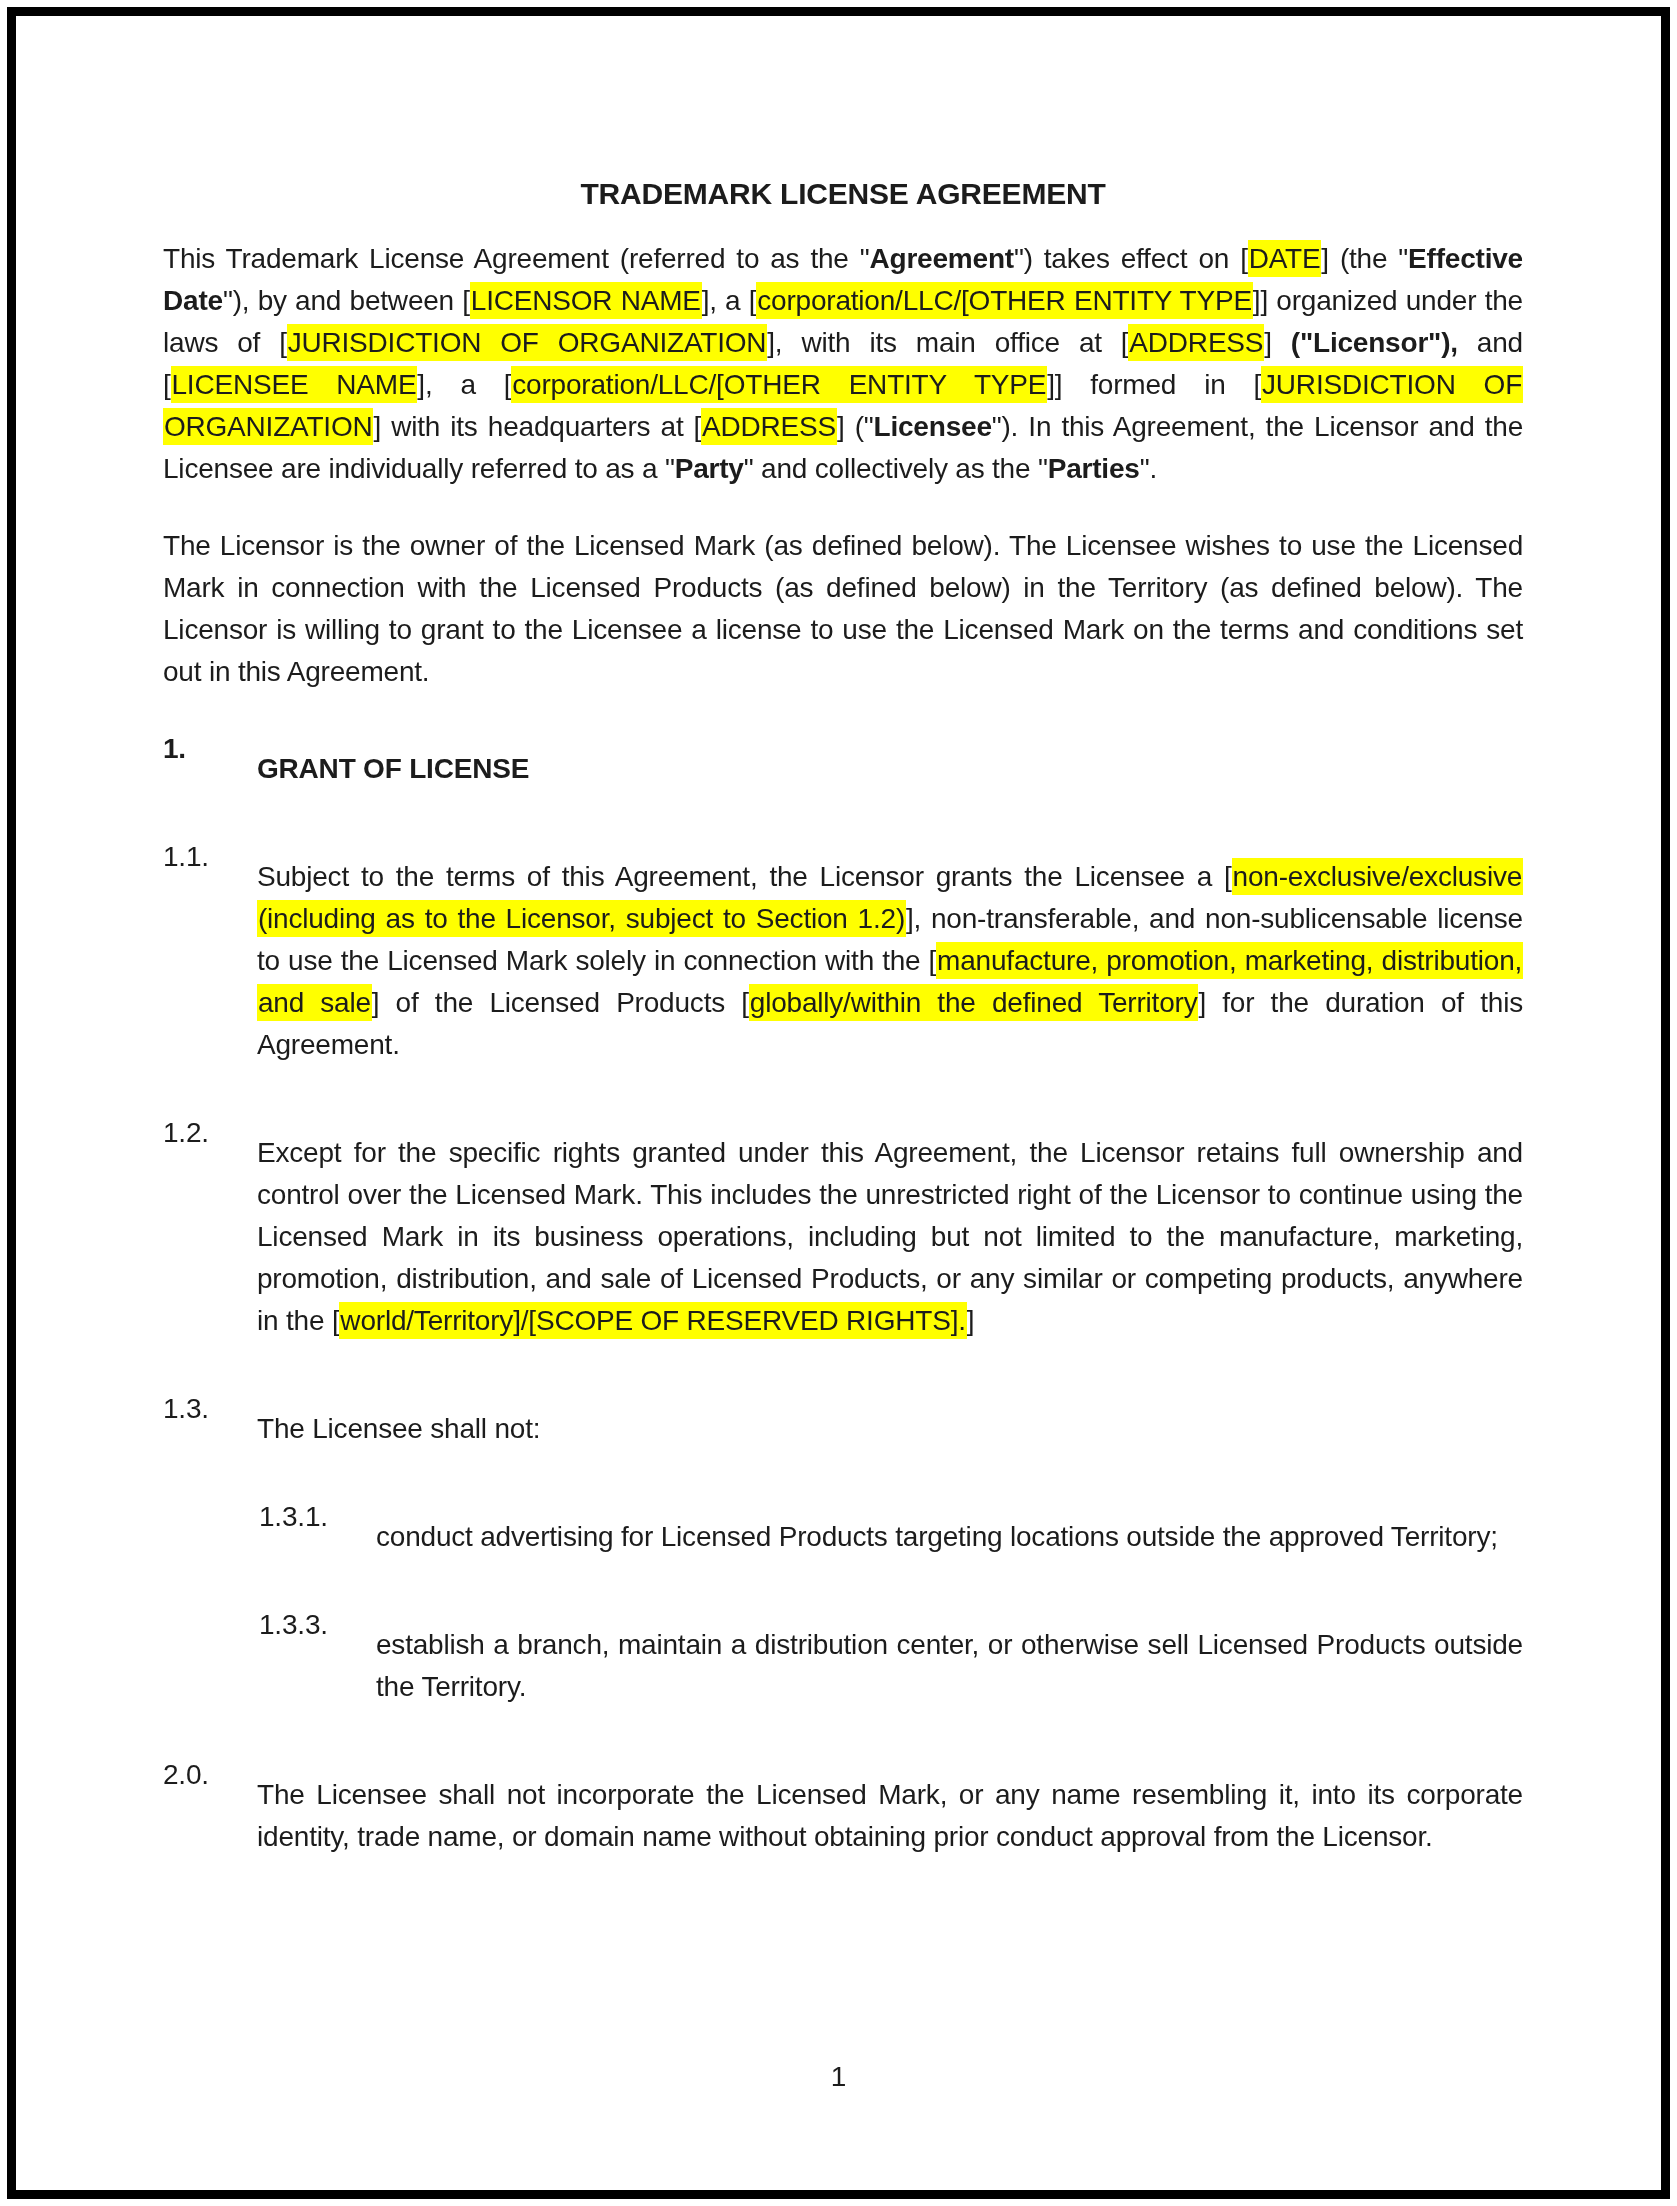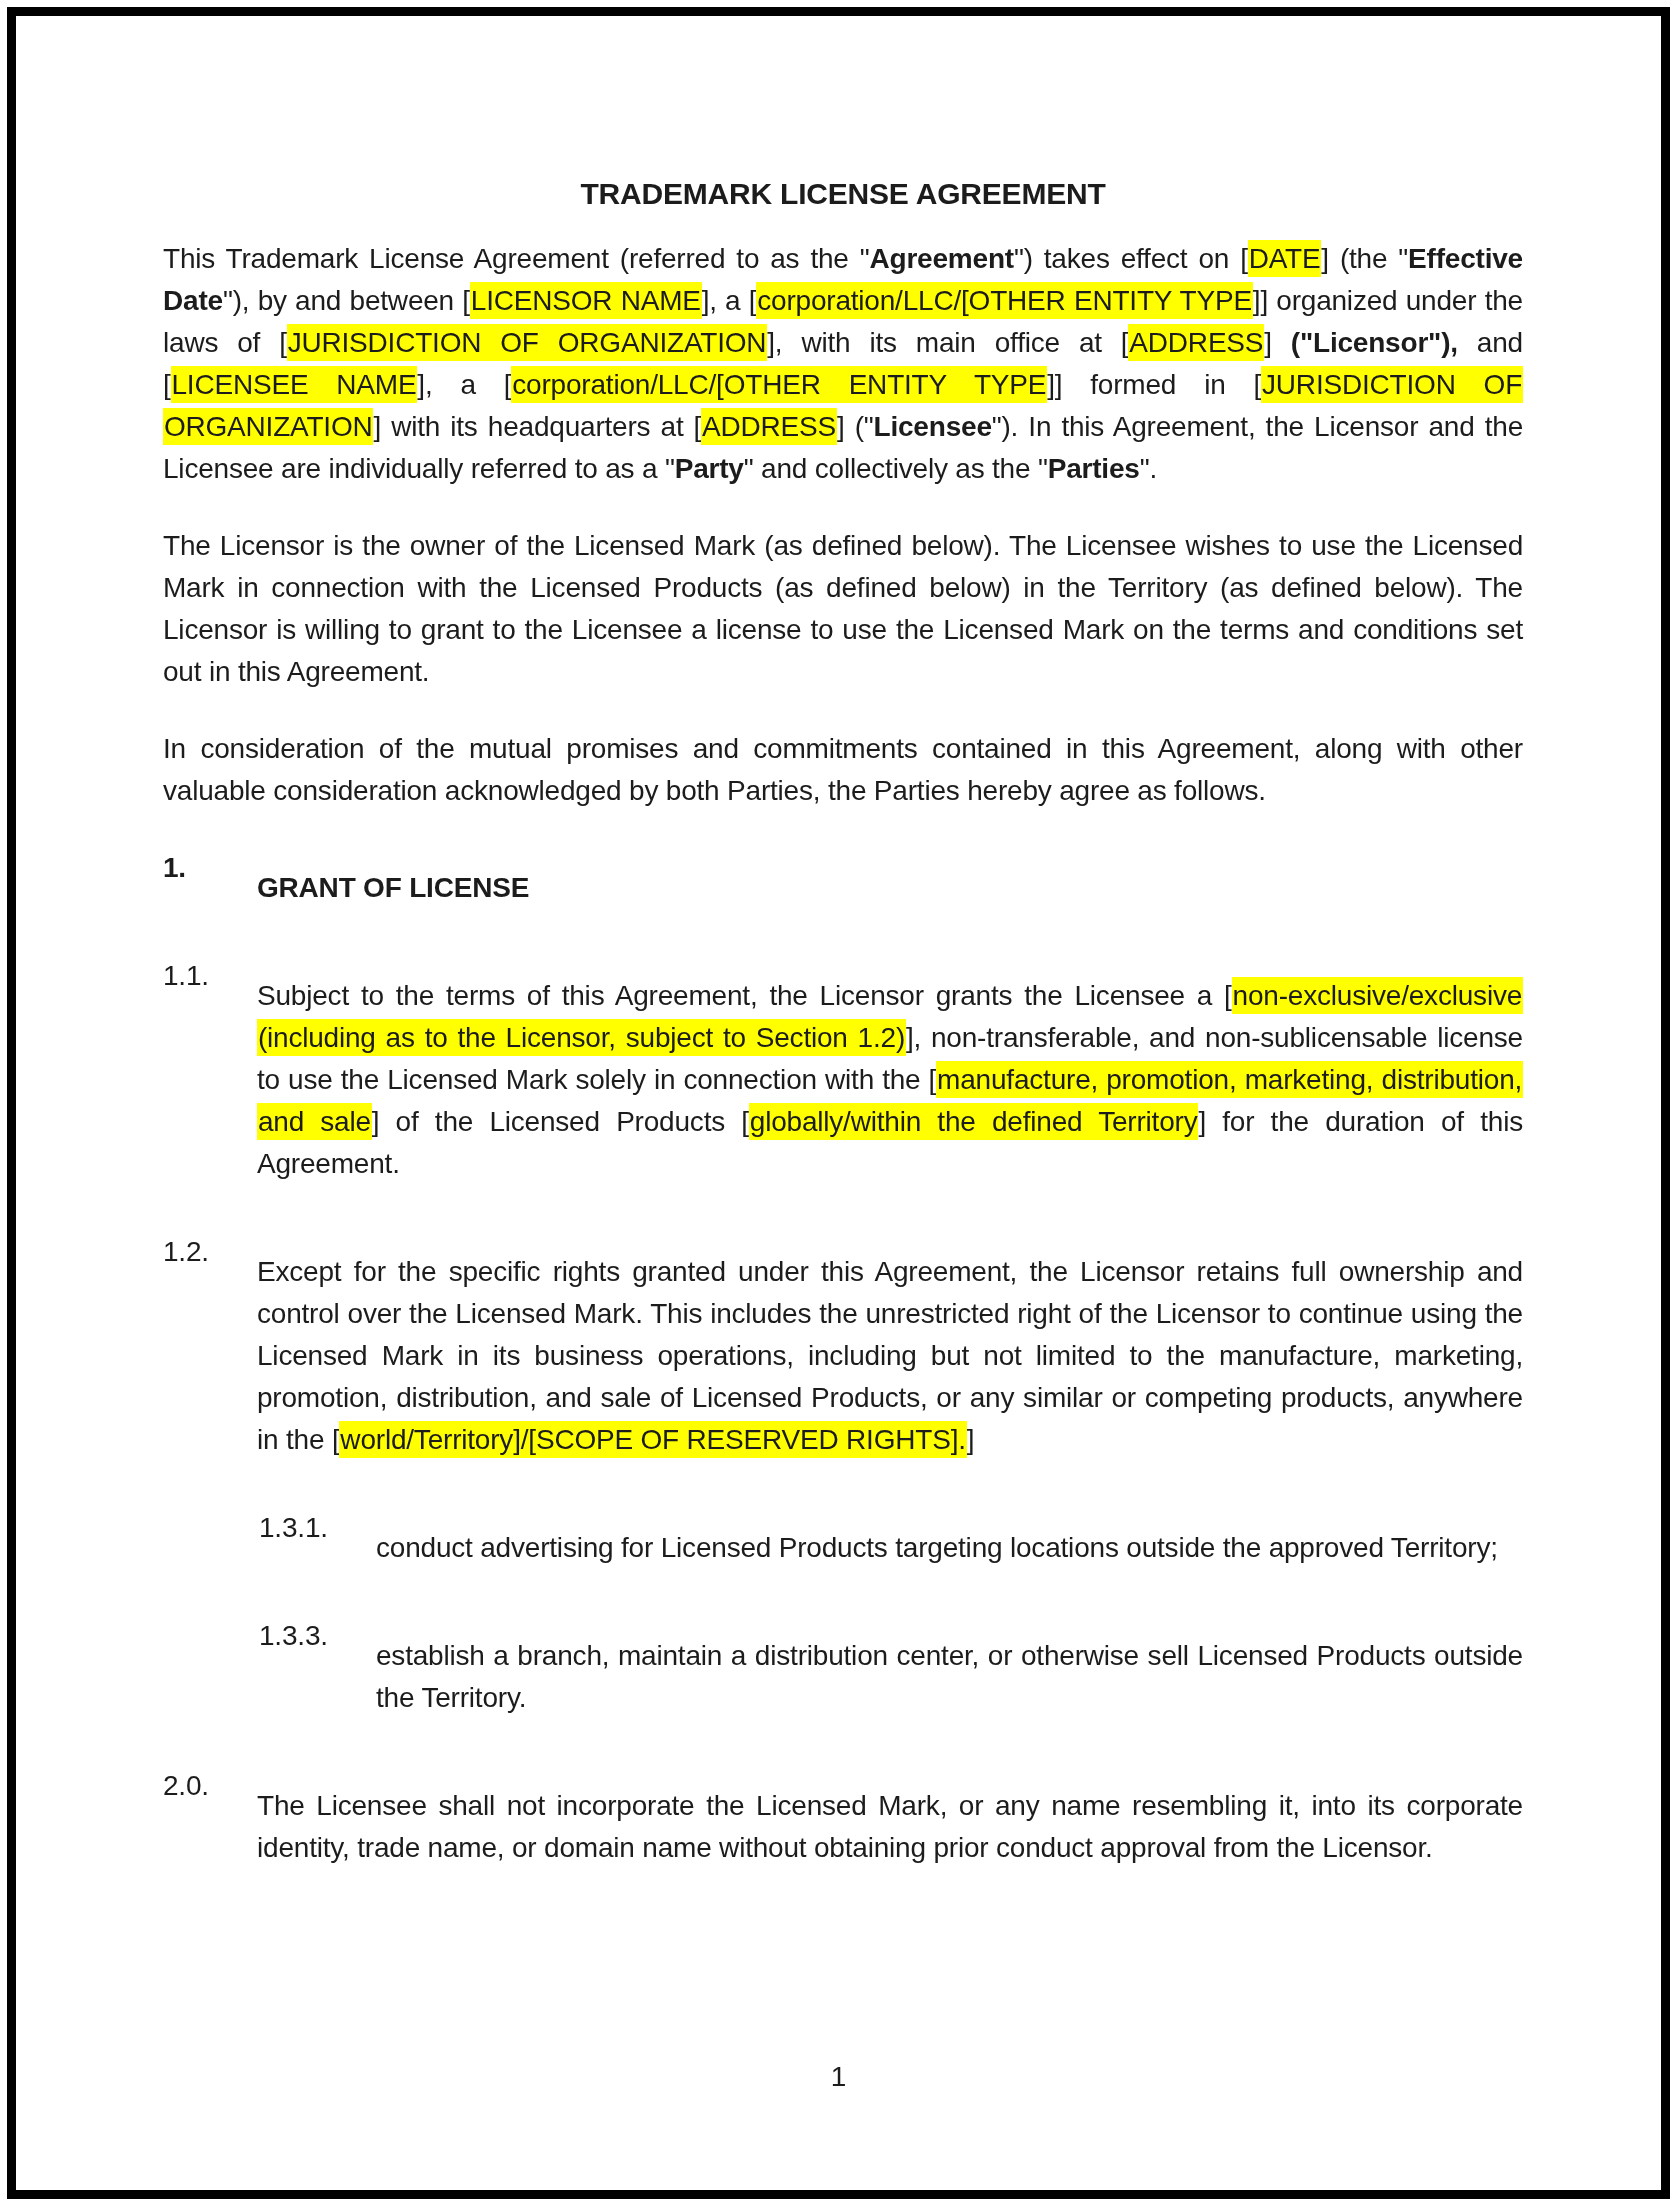--- a/index.html
+++ b/index.html
@@ -38,32 +38,35 @@
 </style>
 </head>
 <body>
 
 <div class="page">
   <div class="frame"></div>
   <div class="content" id="doc">
       <div class="title"><b>TRADEMARK LICENSE AGREEMENT</b></div>
       <p class="para"><span>This Trademark License Agreement (referred to as the "</span><b>Agreement</b><span>") takes effect on [</span><span class="hl">DATE</span><span>] (the "</span><b>Effective Date</b><span>"), by and between [</span><span class="hl">LICENSOR NAME</span><span>], a [</span><span class="hl">corporation/LLC/[OTHER ENTITY TYPE</span><span>]] organized under the laws of [</span><span class="hl">JURISDICTION OF ORGANIZATION</span><span>], with its main office at [</span><span class="hl">ADDRESS</span><span>] </span><b>("Licensor"),</b><span> and [</span><span class="hl">LICENSEE NAME</span><span>], a [</span><span class="hl">corporation/LLC/[OTHER ENTITY TYPE</span><span>]] formed in [</span><span class="hl">JURISDICTION OF ORGANIZATION</span><span>] with its headquarters at [</span><span class="hl">ADDRESS</span><span>] ("</span><b>Licensee</b><span>"). In this Agreement, the Licensor and the Licensee are individually referred to as a "</span><b>Party</b><span>" and collectively as the "</span><b>Parties</b><span>".</span></p>
       <p class="para"><span>The Licensor is the owner of the Licensed Mark (as defined below). The Licensee wishes to use the Licensed Mark in connection with the Licensed Products (as defined below) in the Territory (as defined below). The Licensor is willing to grant to the Licensee a license to use the Licensed Mark on the terms and conditions set out in this Agreement.</span></p>
-      <p class="para"><span>In consideration of the mutual promises and commitments contained in this Agreement, along with other valuable consideration acknowledged by both Parties, the Parties hereby agree as follows.</span></p>
       <div class="item heading">
         <span class="num">1.</span>
         <div class="body"><b>GRANT OF LICENSE</b></div>
       </div>
       <div class="item">
         <span class="num">1.1.</span>
         <div class="body"><span>Subject to the terms of this Agreement, the Licensor grants the Licensee a [</span><span class="hl">non-exclusive/exclusive (including as to the Licensor, subject to Section 1.2)</span><span>], non-transferable, and non-sublicensable license to use the Licensed Mark solely in connection with the [</span><span class="hl">manufacture, promotion, marketing, distribution, and sale</span><span>] of the Licensed Products [</span><span class="hl">globally/within the defined Territory</span><span>] for the duration of this Agreement.</span></div>
       </div>
       <div class="item">
         <span class="num">1.2.</span>
         <div class="body"><span>Except for the specific rights granted under this Agreement, the Licensor retains full ownership and control over the Licensed Mark. This includes the unrestricted right of the Licensor to continue using the Licensed Mark in its business operations, including but not limited to the manufacture, marketing, promotion, distribution, and sale of Licensed Products, or any similar or competing products, anywhere in the [</span><span class="hl">world/Territory]/[SCOPE OF RESERVED RIGHTS].</span><span>]</span></div>
+      </div>
+      <div class="item">
+        <span class="num">1.3.</span>
+        <div class="body"><span>The Licensee shall not:</span></div>
       </div>
       <div class="item subitem">
         <span class="num">1.3.1.</span>
         <div class="body"><span>conduct advertising for Licensed Products targeting locations outside the approved Territory;</span></div>
       </div>
       <div class="item subitem">
         <span class="num">1.3.3.</span>
         <div class="body"><span>establish a branch, maintain a distribution center, or otherwise sell Licensed Products outside the Territory.</span></div>
       </div>
       <div class="item">

